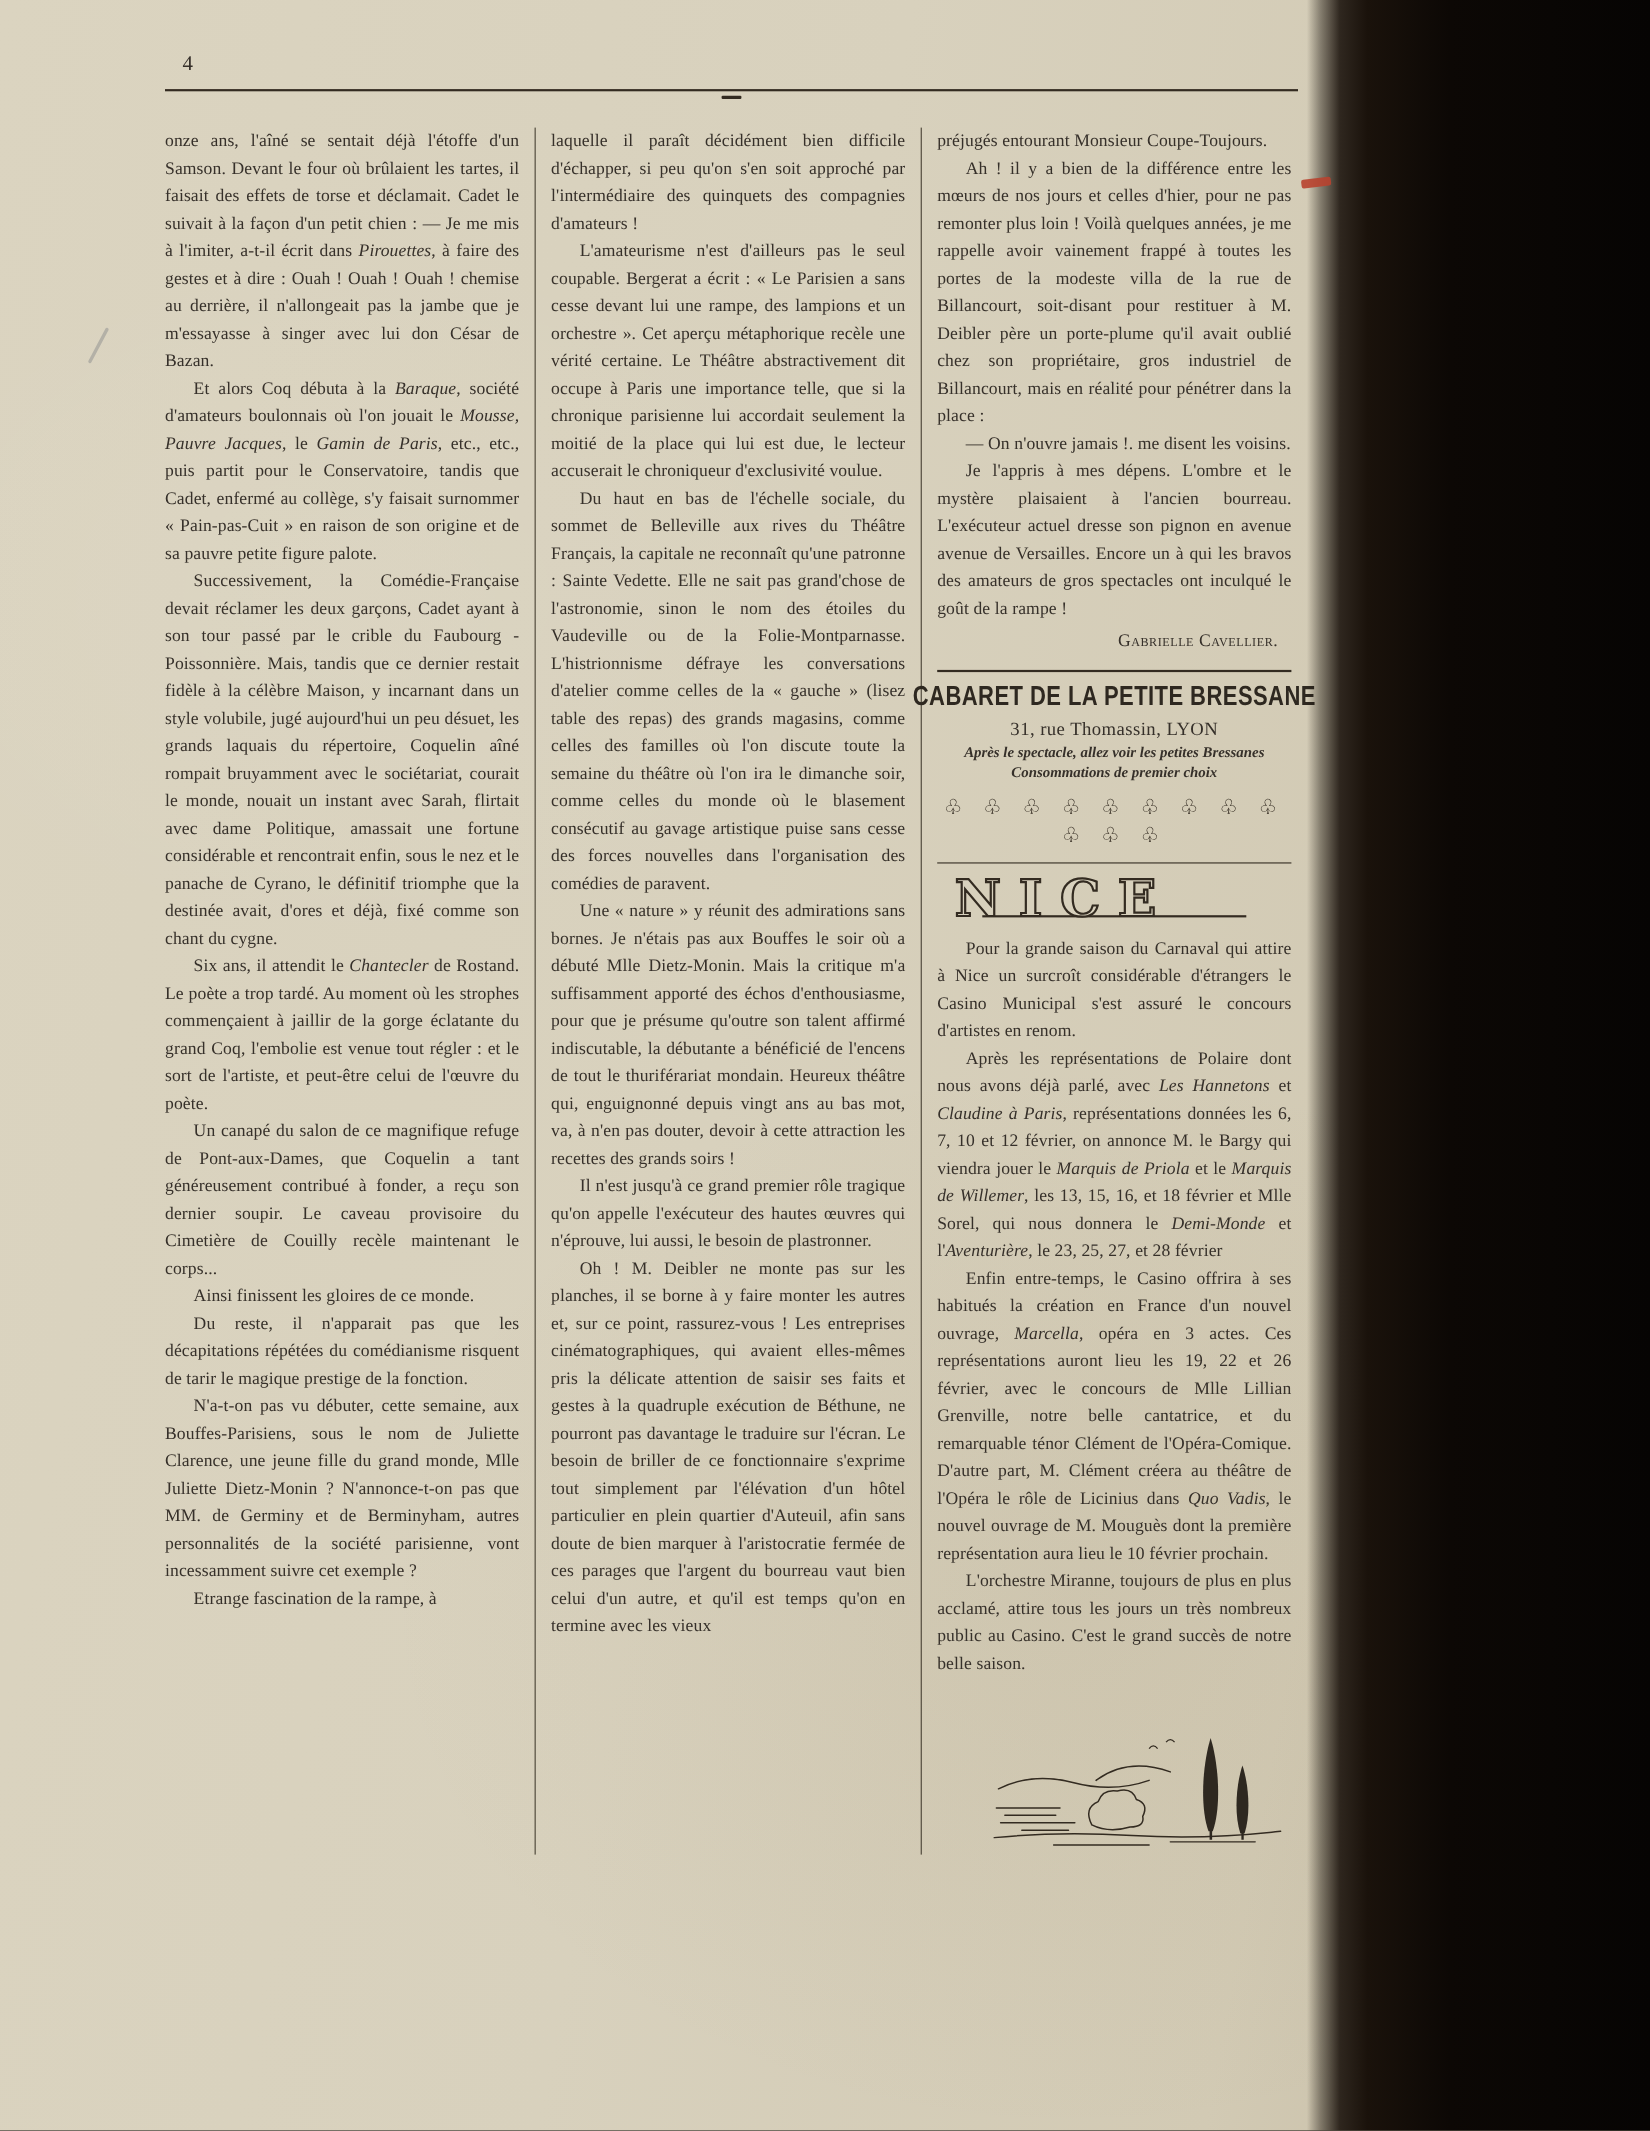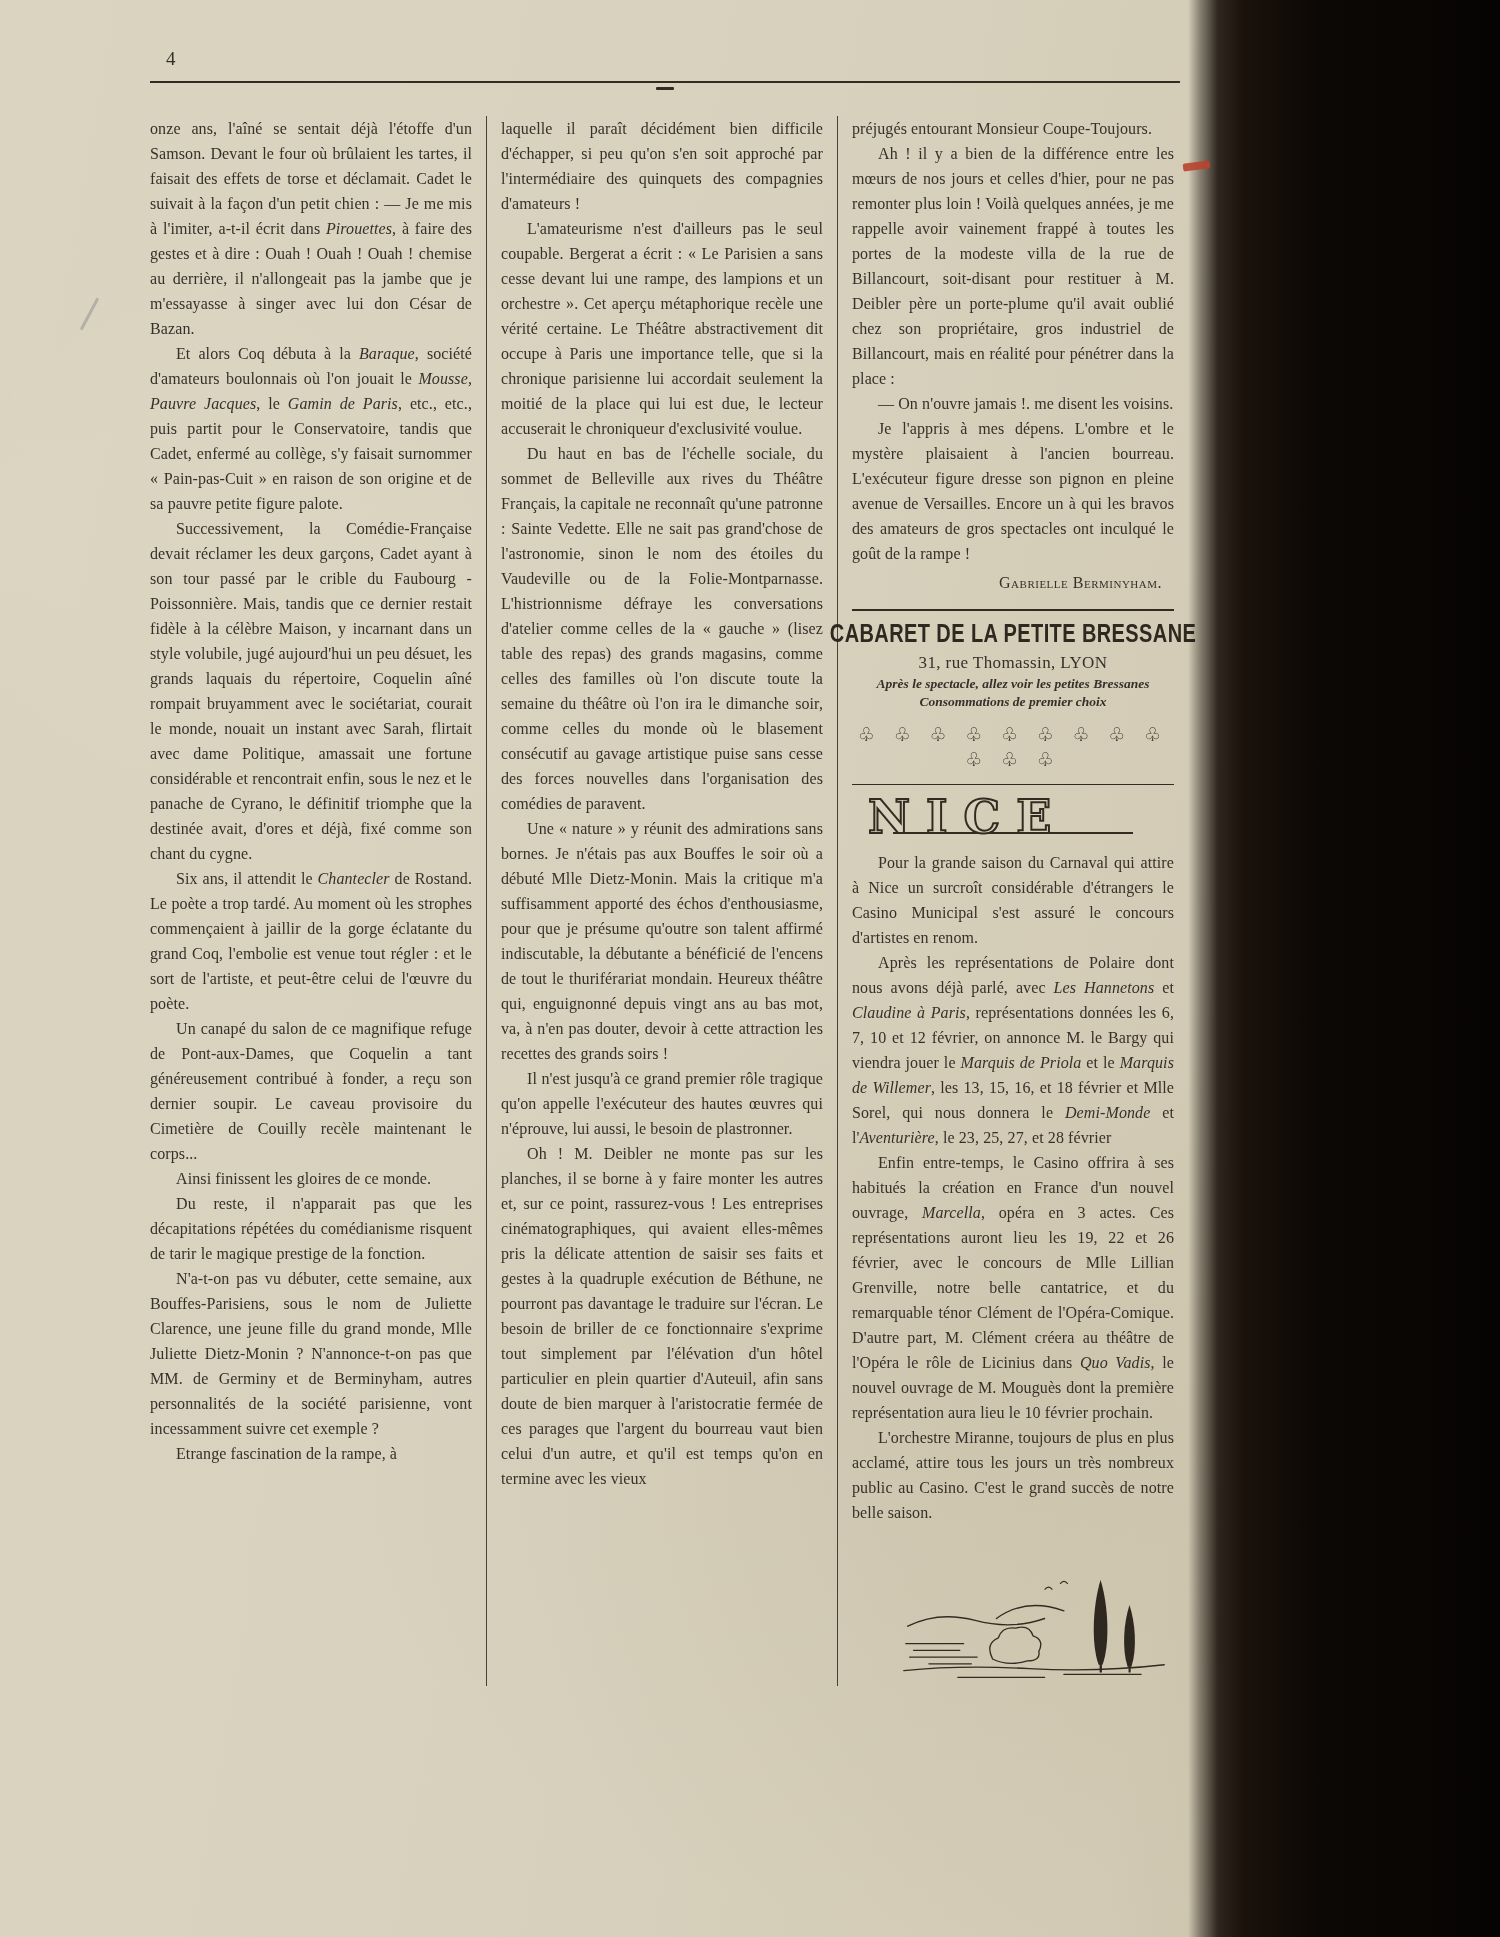--- a/index.html
+++ b/index.html
@@ -101,22 +101,22 @@
         <p class="para">Il n'est jusqu'à ce grand premier rôle tragique qu'on appelle l'exécuteur des hautes œuvres qui n'éprouve, lui aussi, le besoin de plastronner.</p>
         <p class="para">Oh ! M. Deibler ne monte pas sur les planches, il se borne à y faire monter les autres et, sur ce point, rassurez-vous ! Les entreprises cinématographiques, qui avaient elles-mêmes pris la délicate attention de saisir ses faits et gestes à la quadruple exécution de Béthune, ne pourront pas davantage le traduire sur l'écran. Le besoin de briller de ce fonctionnaire s'exprime tout simplement par l'élévation d'un hôtel particulier en plein quartier d'Auteuil, afin sans doute de bien marquer à l'aristocratie fermée de ces parages que l'argent du bourreau vaut bien celui d'un autre, et qu'il est temps qu'on en termine avec les vieux</p>
       </section>
 
       <div class="vrule"></div>
 
       <section class="col">
         <p class="para first">préjugés entourant Monsieur Coupe-Toujours.</p>
         <p class="para">Ah ! il y a bien de la différence entre les mœurs de nos jours et celles d'hier, pour ne pas remonter plus loin ! Voilà quelques années, je me rappelle avoir vainement frappé à toutes les portes de la modeste villa de la rue de Billancourt, soit-disant pour restituer à M. Deibler père un porte-plume qu'il avait oublié chez son propriétaire, gros industriel de Billancourt, mais en réalité pour pénétrer dans la place :</p>
         <p class="para">— On n'ouvre jamais !. me disent les voisins.</p>
-        <p class="para">Je l'appris à mes dépens. L'ombre et le mystère plaisaient à l'ancien bourreau. L'exécuteur figure dresse son pignon en pleine avenue de Versailles. Encore un à qui les bravos des amateurs de gros spectacles ont inculqué le goût de la rampe !</p>
-        <p class="signature">Gabrielle Berminyham.</p>
+        <p class="para">Je l'appris à mes dépens. L'ombre et le mystère plaisaient à l'ancien bourreau. L'exécuteur actuel dresse son pignon en avenue avenue de Versailles. Encore un à qui les bravos des amateurs de gros spectacles ont inculqué le goût de la rampe !</p>
+        <p class="signature">Gabrielle Cavellier.</p>
 
         <div class="hrule"></div>
 
         <div class="cabaret">
           <div class="cab-title-wrap">
             <span class="cab-title">CABARET DE LA PETITE BRESSANE</span>
           </div>
           <div class="cab-address">31, rue Thomassin, LYON</div>
           <div class="cab-tag">Après le spectacle, allez voir les petites Bressanes</div>
           <div class="cab-tag">Consommations de premier choix</div>

